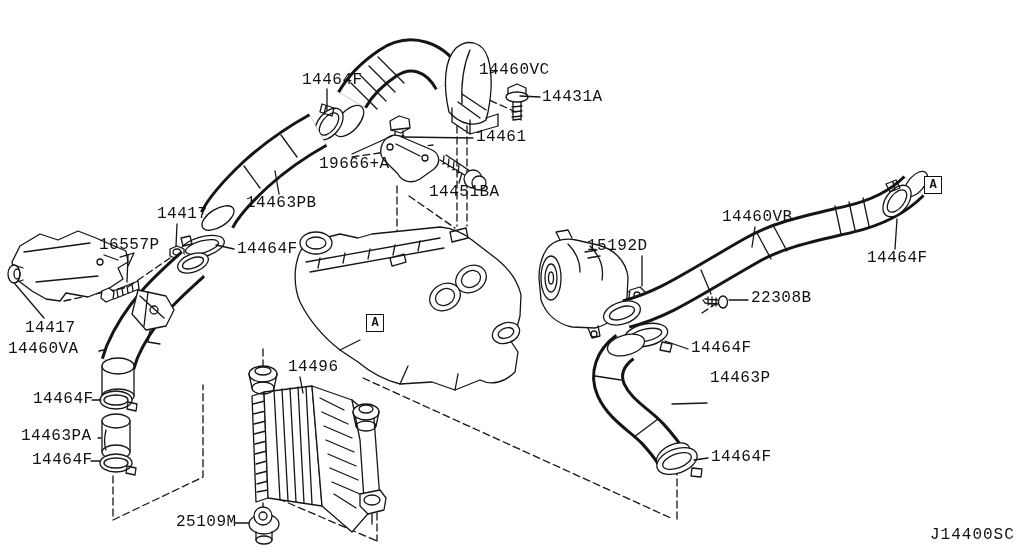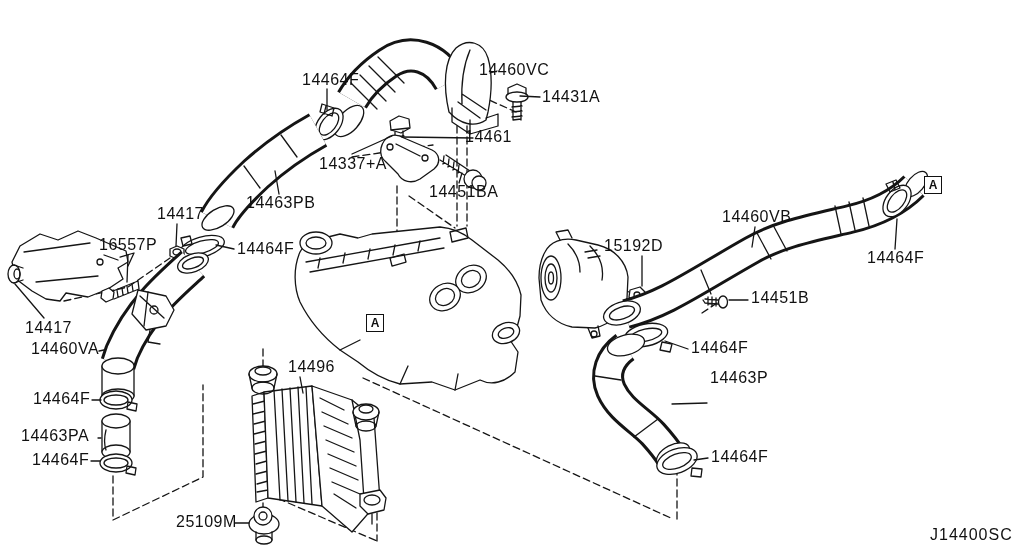--- a/index.html
+++ b/index.html
@@ -1,17 +1,17 @@
 <!DOCTYPE html>
 <html><head>
 <meta charset="utf-8">
 <style>
   html,body{margin:0;padding:0;background:#fff;}
   .stage{position:relative;width:1024px;height:560px;background:#fff;overflow:hidden;
-         font-family:Liberation Sans, sans-serif;}
+         font-family:Liberation Mono, monospace;}
   .stage svg{position:absolute;left:0;top:0;}
   .lbl{position:absolute;font-size:16px;line-height:1;color:#111;white-space:nowrap;letter-spacing:.5px;}
   .abox{position:absolute;width:16px;height:16px;border:1.6px solid #111;background:#fff;
         display:flex;align-items:center;justify-content:center;font-size:12px;font-weight:bold;color:#111;}
   .code{position:absolute;font-size:16px;color:#111;letter-spacing:1px;}
 </style>
 </head>
 <body>
 
 <div class="stage">
@@ -278,37 +278,37 @@
                M688,349 L665,341
                M707,403 L672,404
                M708,458 L694,460"></path>
     </g>
   </g>
 </svg>
 
 <div class="lbl" style="left:302px;top:72px">14464F</div>
 <div class="lbl" style="left:479px;top:62px">14460VC</div>
 <div class="lbl" style="left:542px;top:89px">14431A</div>
-<div class="lbl" style="left:465px;top:129px">14461</div>
-<div class="lbl" style="left:319px;top:156px">14337+A</div>
+<div class="lbl" style="left:476px;top:129px">14461</div>
+<div class="lbl" style="left:319px;top:156px">19666+A</div>
 <div class="lbl" style="left:429px;top:184px">14451BA</div>
 <div class="lbl" style="left:246px;top:195px">14463PB</div>
 <div class="lbl" style="left:157px;top:206px">14417</div>
 <div class="lbl" style="left:99px;top:237px">16557P</div>
 <div class="lbl" style="left:237px;top:241px">14464F</div>
 <div class="lbl" style="left:25px;top:320px">14417</div>
-<div class="lbl" style="left:31px;top:341px">14460VA</div>
+<div class="lbl" style="left:8px;top:341px">14460VA</div>
 <div class="lbl" style="left:33px;top:391px">14464F</div>
 <div class="lbl" style="left:21px;top:428px">14463PA</div>
 <div class="lbl" style="left:32px;top:452px">14464F</div>
 <div class="lbl" style="left:288px;top:359px">14496</div>
 <div class="lbl" style="left:176px;top:514px">25109M</div>
-<div class="lbl" style="left:604px;top:238px">15192D</div>
+<div class="lbl" style="left:587px;top:238px">15192D</div>
 <div class="lbl" style="left:722px;top:209px">14460VB</div>
-<div class="lbl" style="left:751px;top:290px">14451B</div>
+<div class="lbl" style="left:751px;top:290px">22308B</div>
 <div class="lbl" style="left:867px;top:250px">14464F</div>
 <div class="lbl" style="left:691px;top:340px">14464F</div>
 <div class="lbl" style="left:710px;top:370px">14463P</div>
 <div class="lbl" style="left:711px;top:449px">14464F</div>
 
 <div class="abox" style="left:366px;top:314px">A</div>
 <div class="abox" style="left:924px;top:176px">A</div>
 
 <div class="code" style="left:930px;top:526px">J14400SC</div>
 

